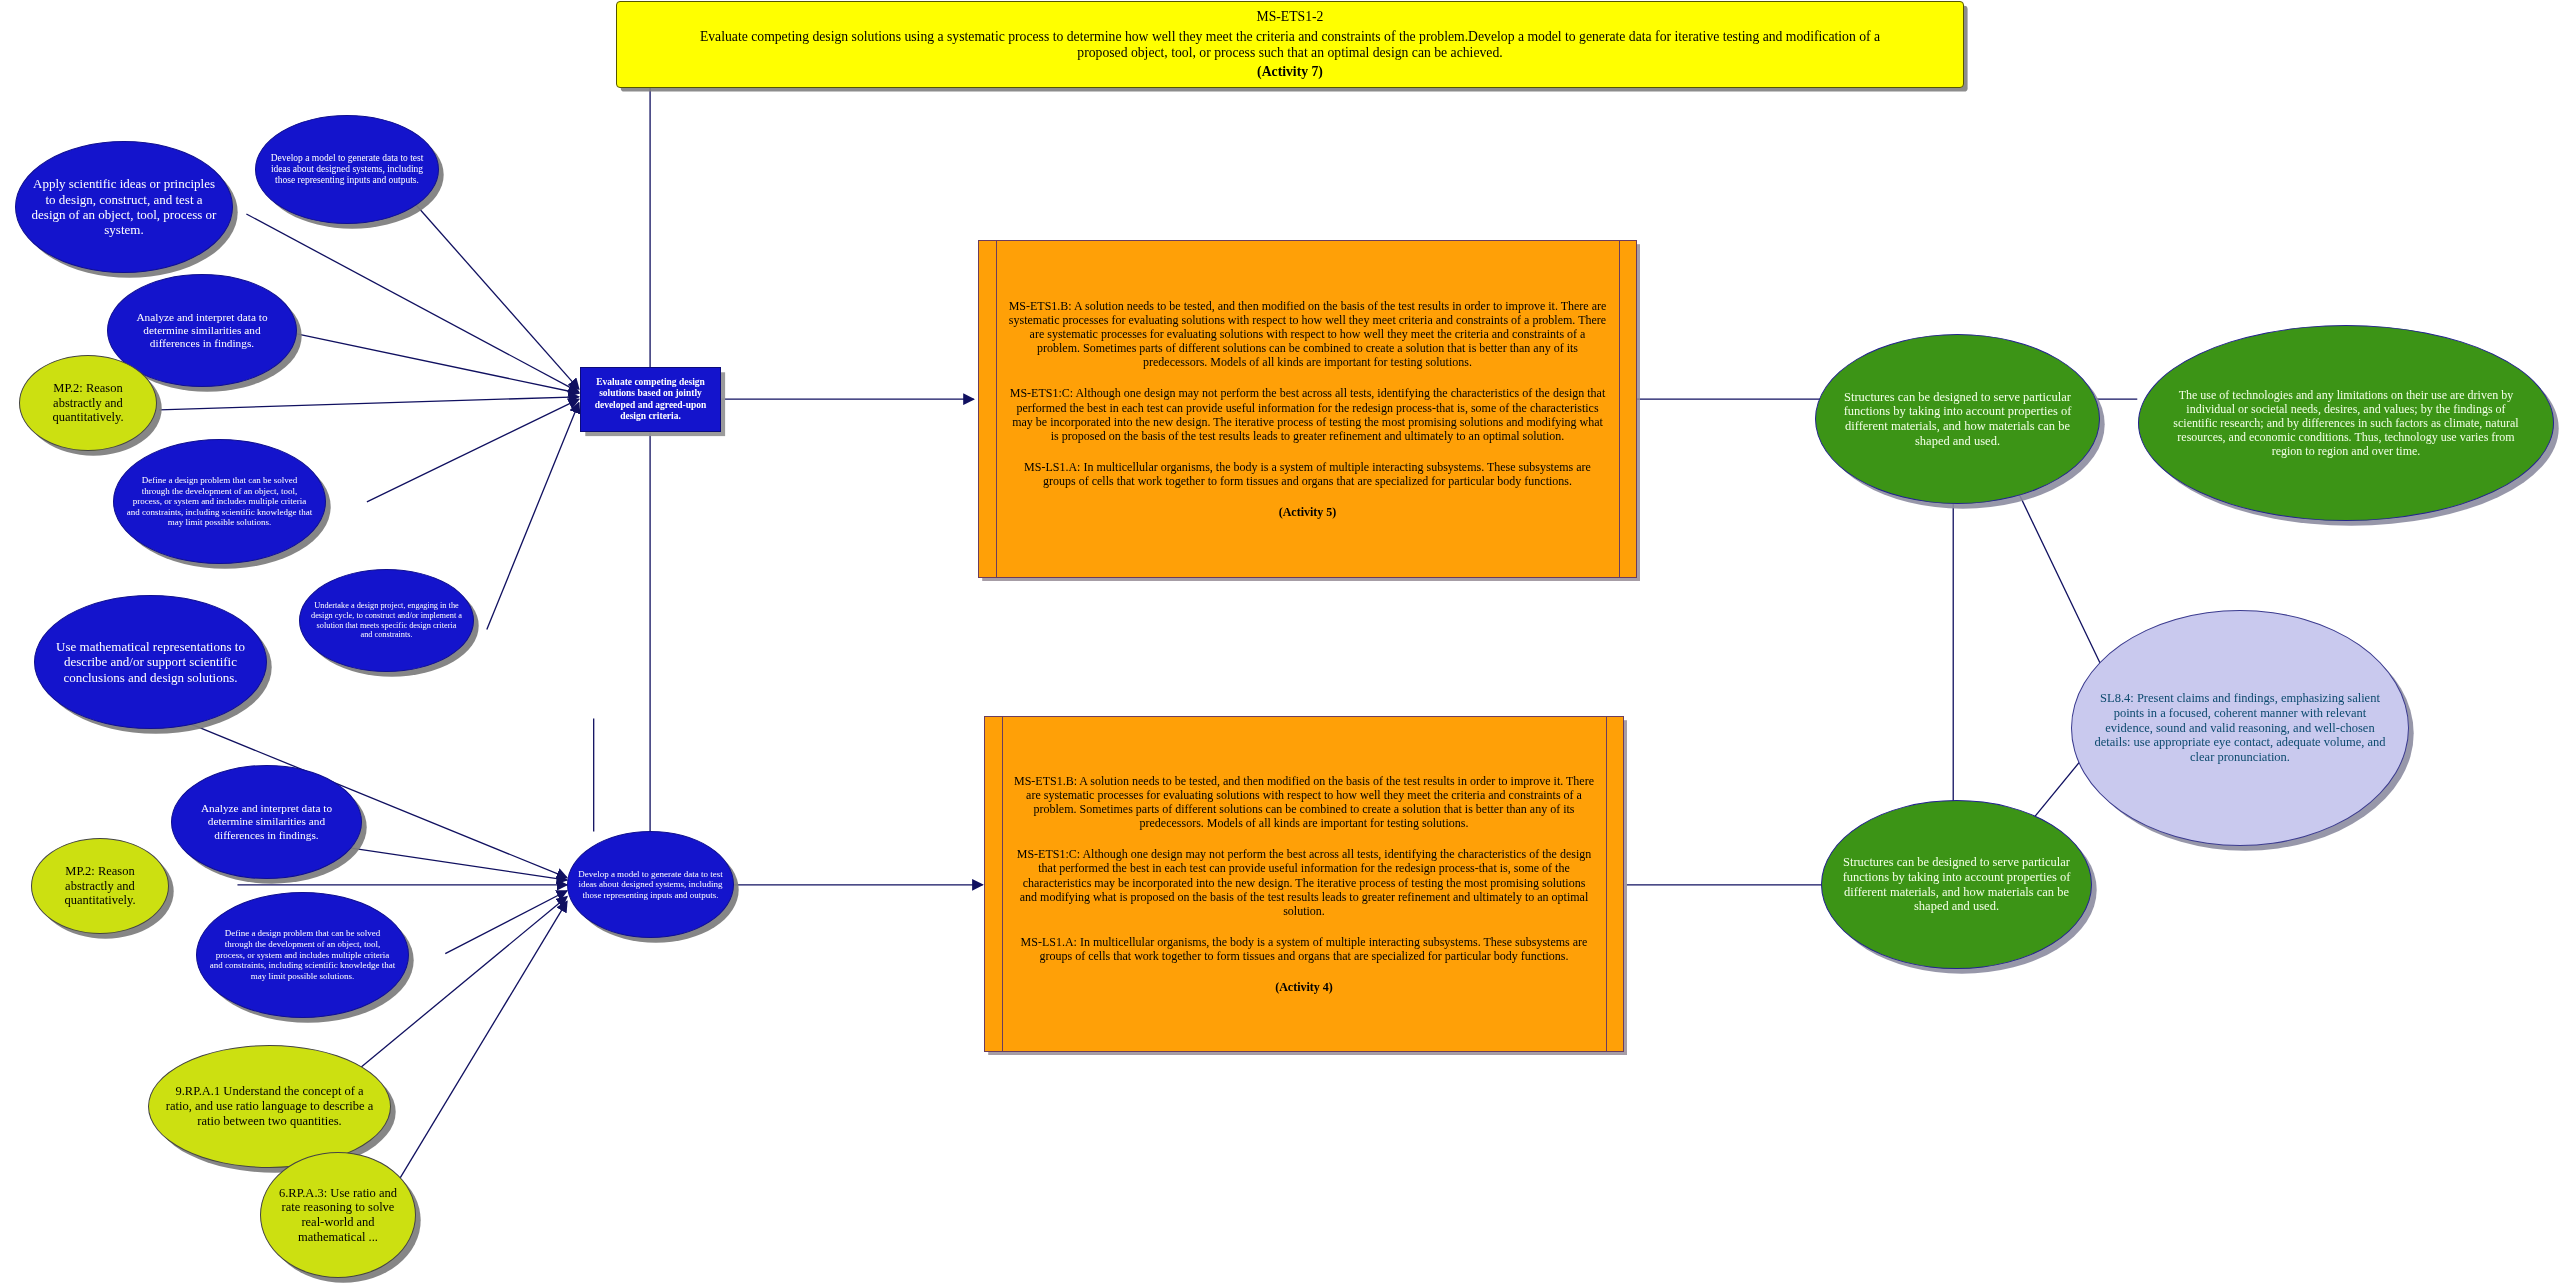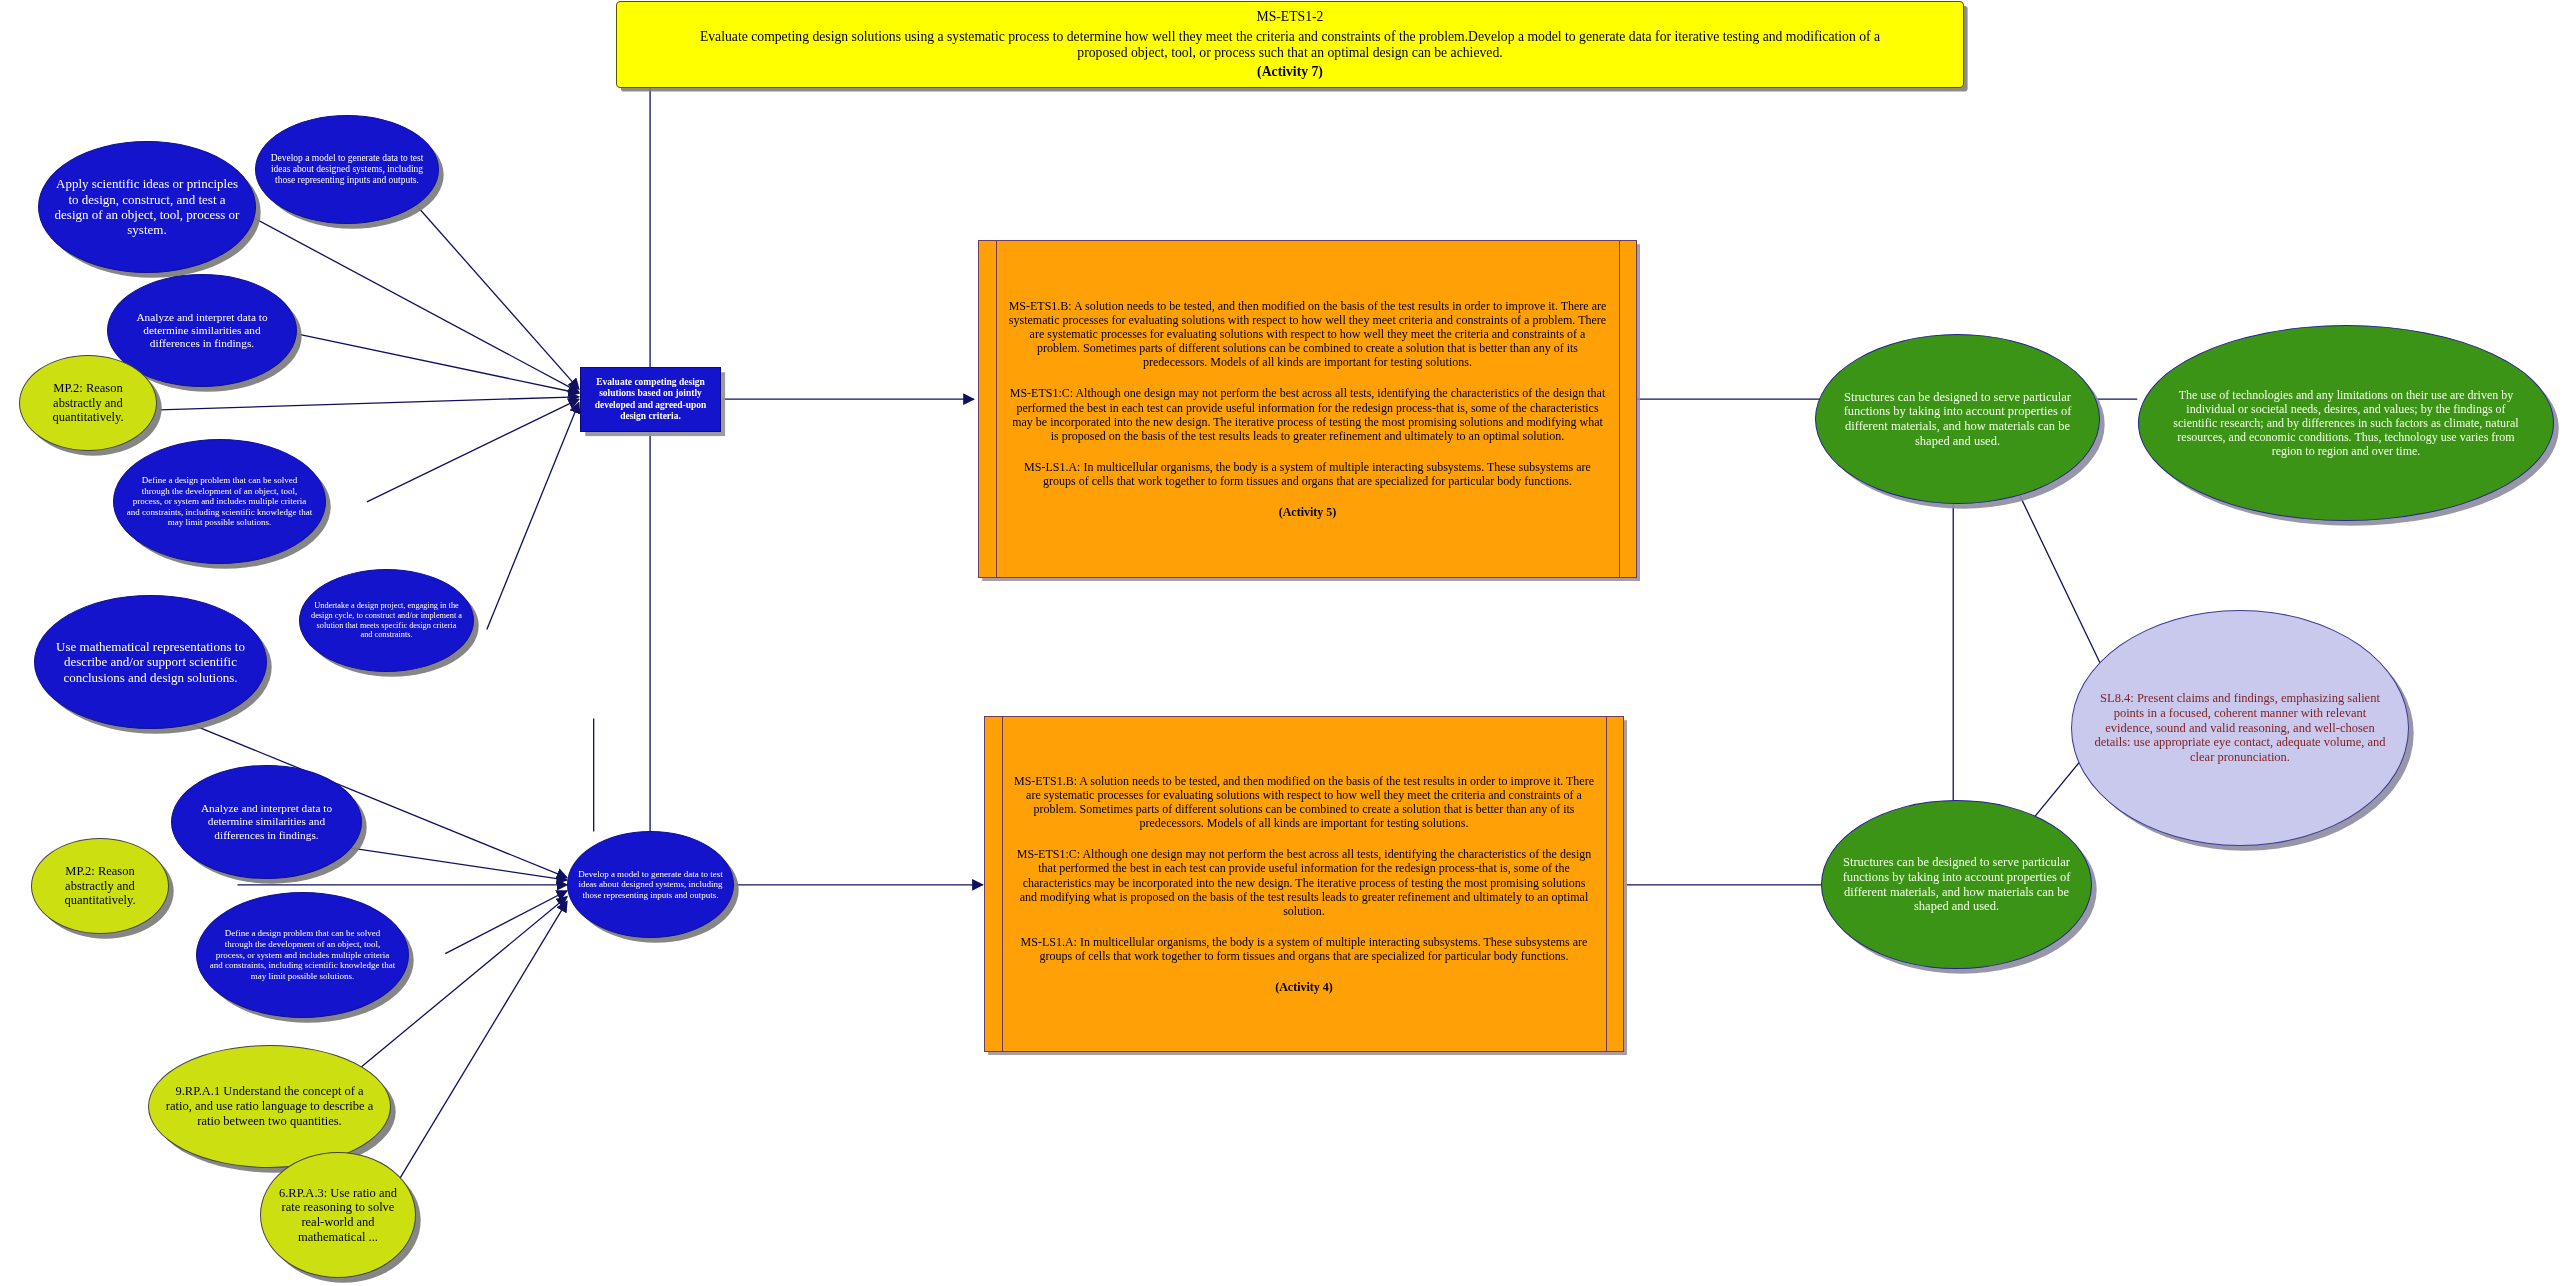--- a/index.html
+++ b/index.html
@@ -12,21 +12,21 @@
   .node .txt{width:100%;padding:0 6%;}
 
   
   .ell{border-radius:50%;}
   .ell.blue{background:#1414CC;color:#ffffff;border:0.6px solid #101090;
             box-shadow:5.3px 5.3px 0 -0.6px rgba(128,128,128,.95);}
   .ell.lime{background:#CCE011;color:#000000;border:0.6px solid #444444;
             box-shadow:5.3px 5.3px 0 -0.6px rgba(128,128,128,.95);}
   .ell.green{background:#3C9416;color:#F2FFE6;border:0.6px solid #23238E;
              box-shadow:5.3px 5.3px 0 -0.6px rgba(140,140,160,.9);}
-  .ell.lav{background:#C9C9EE;color:#7f1d1d;border:0.6px solid #3B3B8F;
+  .ell.lav{background:#C9C9EE;color:#0c4a6e;border:0.6px solid #3B3B8F;
            box-shadow:5.3px 5.3px 0 -0.6px rgba(140,140,160,.9);}
 
   
   .rect{border:0.6px solid #101060;}
   .rect.yellow{background:#FFFF00;color:#000000;border:0.6px solid #555500;
                border-radius:4px;box-shadow:4.2px 4.2px 0 -0.6px rgba(128,128,128,.9);}
   .rect.bluebox{background:#1414CC;color:#ffffff;border:0.6px solid #0b0b7a;
                 box-shadow:4.7px 4.7px 0 -0.6px rgba(150,150,150,.95);font-weight:bold;}
   .rect.orange{background:#FFA007;color:#000000;border:0.6px solid #6b3d5e;
                box-shadow:3.6px 3.6px 0 -0.6px rgba(150,140,150,.85);}
@@ -94,21 +94,21 @@
       <div>MS-ETS1-2</div>
       <div style="margin-top:3.6px">Evaluate competing design solutions using a systematic process to determine how well they meet the criteria and constraints of the problem.Develop a model to generate data for iterative testing and modification of a proposed object, tool, or process such that an optimal design can be achieved.</div>
       <div class="act" style="margin-top:3.6px">(Activity 7)</div>
     </div>
   </div>
 
   <div class="node rect bluebox" style="left:580px;top:367px;width:141px;height:65px;font-size:9.5px;">
     <div class="txt">Evaluate competing design solutions based on jointly developed and agreed-upon design criteria.</div>
   </div>
 
-  <div class="node ell blue" style="left:38px;top:141px;width:218px;height:132px;font-size:13px;">
+  <div class="node ell blue" style="left:15px;top:141px;width:218px;height:132px;font-size:13px;">
     <div class="txt">Apply scientific ideas or principles to design, construct, and test a design of an object, tool, process or system.</div>
   </div>
 
   <div class="node ell blue" style="left:255px;top:115px;width:184px;height:109px;font-size:9.5px;">
     <div class="txt">Develop a model to generate data to test ideas about designed systems, including those representing inputs and outputs.</div>
   </div>
 
   <div class="node ell blue" style="left:107px;top:274px;width:190px;height:113px;font-size:11.3px;">
     <div class="txt">Analyze and interpret data to determine similarities and differences in findings.</div>
   </div>

